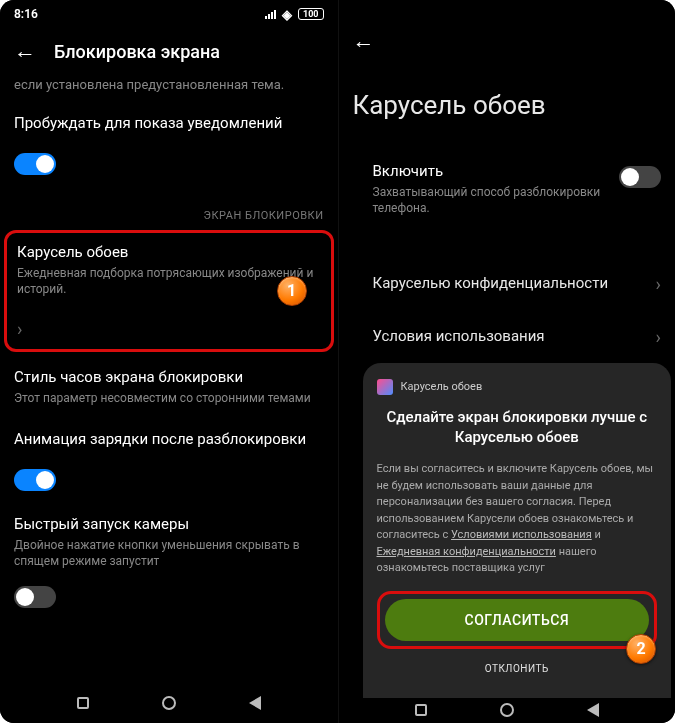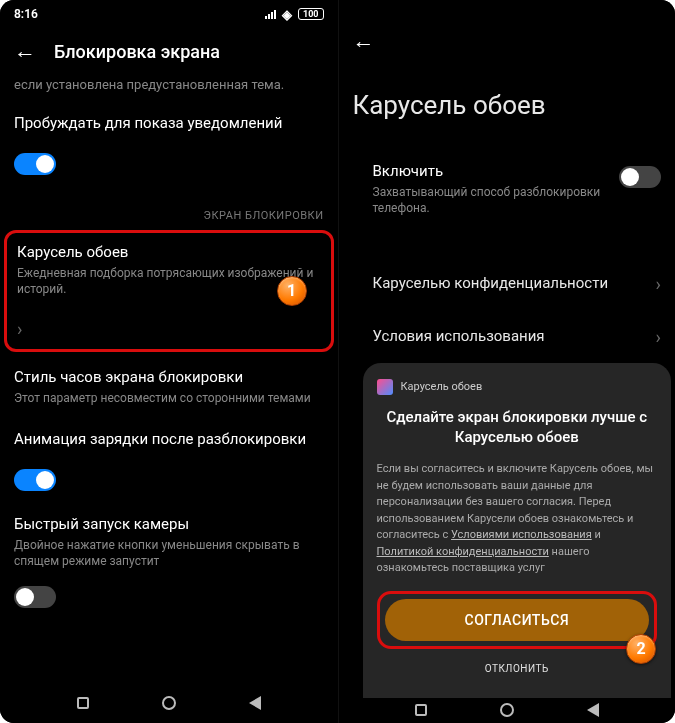--- a/index.html
+++ b/index.html
@@ -260,21 +260,21 @@
       text-decoration: underline;
       color: #bbb;
     }
     .highlight-2 {
       border: 3px solid #d90d0d;
       border-radius: 14px;
       padding: 5px;
       position: relative;
     }
     .btn-primary {
-      background: #a16207;
+      background: #4d7c0f;
       color: #fff;
       text-align: center;
       padding: 13px;
       border-radius: 22px;
       font-size: 14px;
       font-weight: 500;
       letter-spacing: 0.5px;
       cursor: pointer;
     }
     .badge-2 {
@@ -424,21 +424,21 @@
 
       <div style="flex:1"></div>
 
       <div class="bottom-sheet">
         <div class="sheet-header">
           <div class="sheet-icon"></div>
           <span class="sheet-app-name">Карусель обоев</span>
         </div>
         <div class="sheet-title">Сделайте экран блокировки лучше с Каруселью обоев</div>
         <div class="sheet-body">
-          <span>Если вы согласитесь и включите Карусель обоев, мы не будем использовать ваши данные для персонализации без вашего согласия. Перед использованием Карусели обоев ознакомьтесь и согласитесь с </span><span class="underline">Условиями использования</span><span> и </span><span class="underline">Политикой конфиденциальности</span><span> нашего ознакомьтесь поставщика услуг</span>
+          <span>Если вы согласитесь и включите Карусель обоев, мы не будем использовать ваши данные для персонализации без вашего согласия. Перед использованием Карусели обоев ознакомьтесь и согласитесь с </span><span class="underline">Условиями использования</span><span> и </span><span class="underline">Ежедневная конфиденциальности</span><span> нашего ознакомьтесь поставщика услуг</span>
         </div>
         <div class="highlight-2">
           <div class="btn-primary">СОГЛАСИТЬСЯ</div>
           <div class="badge badge-2">2</div>
         </div>
         <div class="btn-secondary">ОТКЛОНИТЬ</div>
       </div>
     </div>
     <div class="nav-bar">
       <div class="nav-square"></div>

